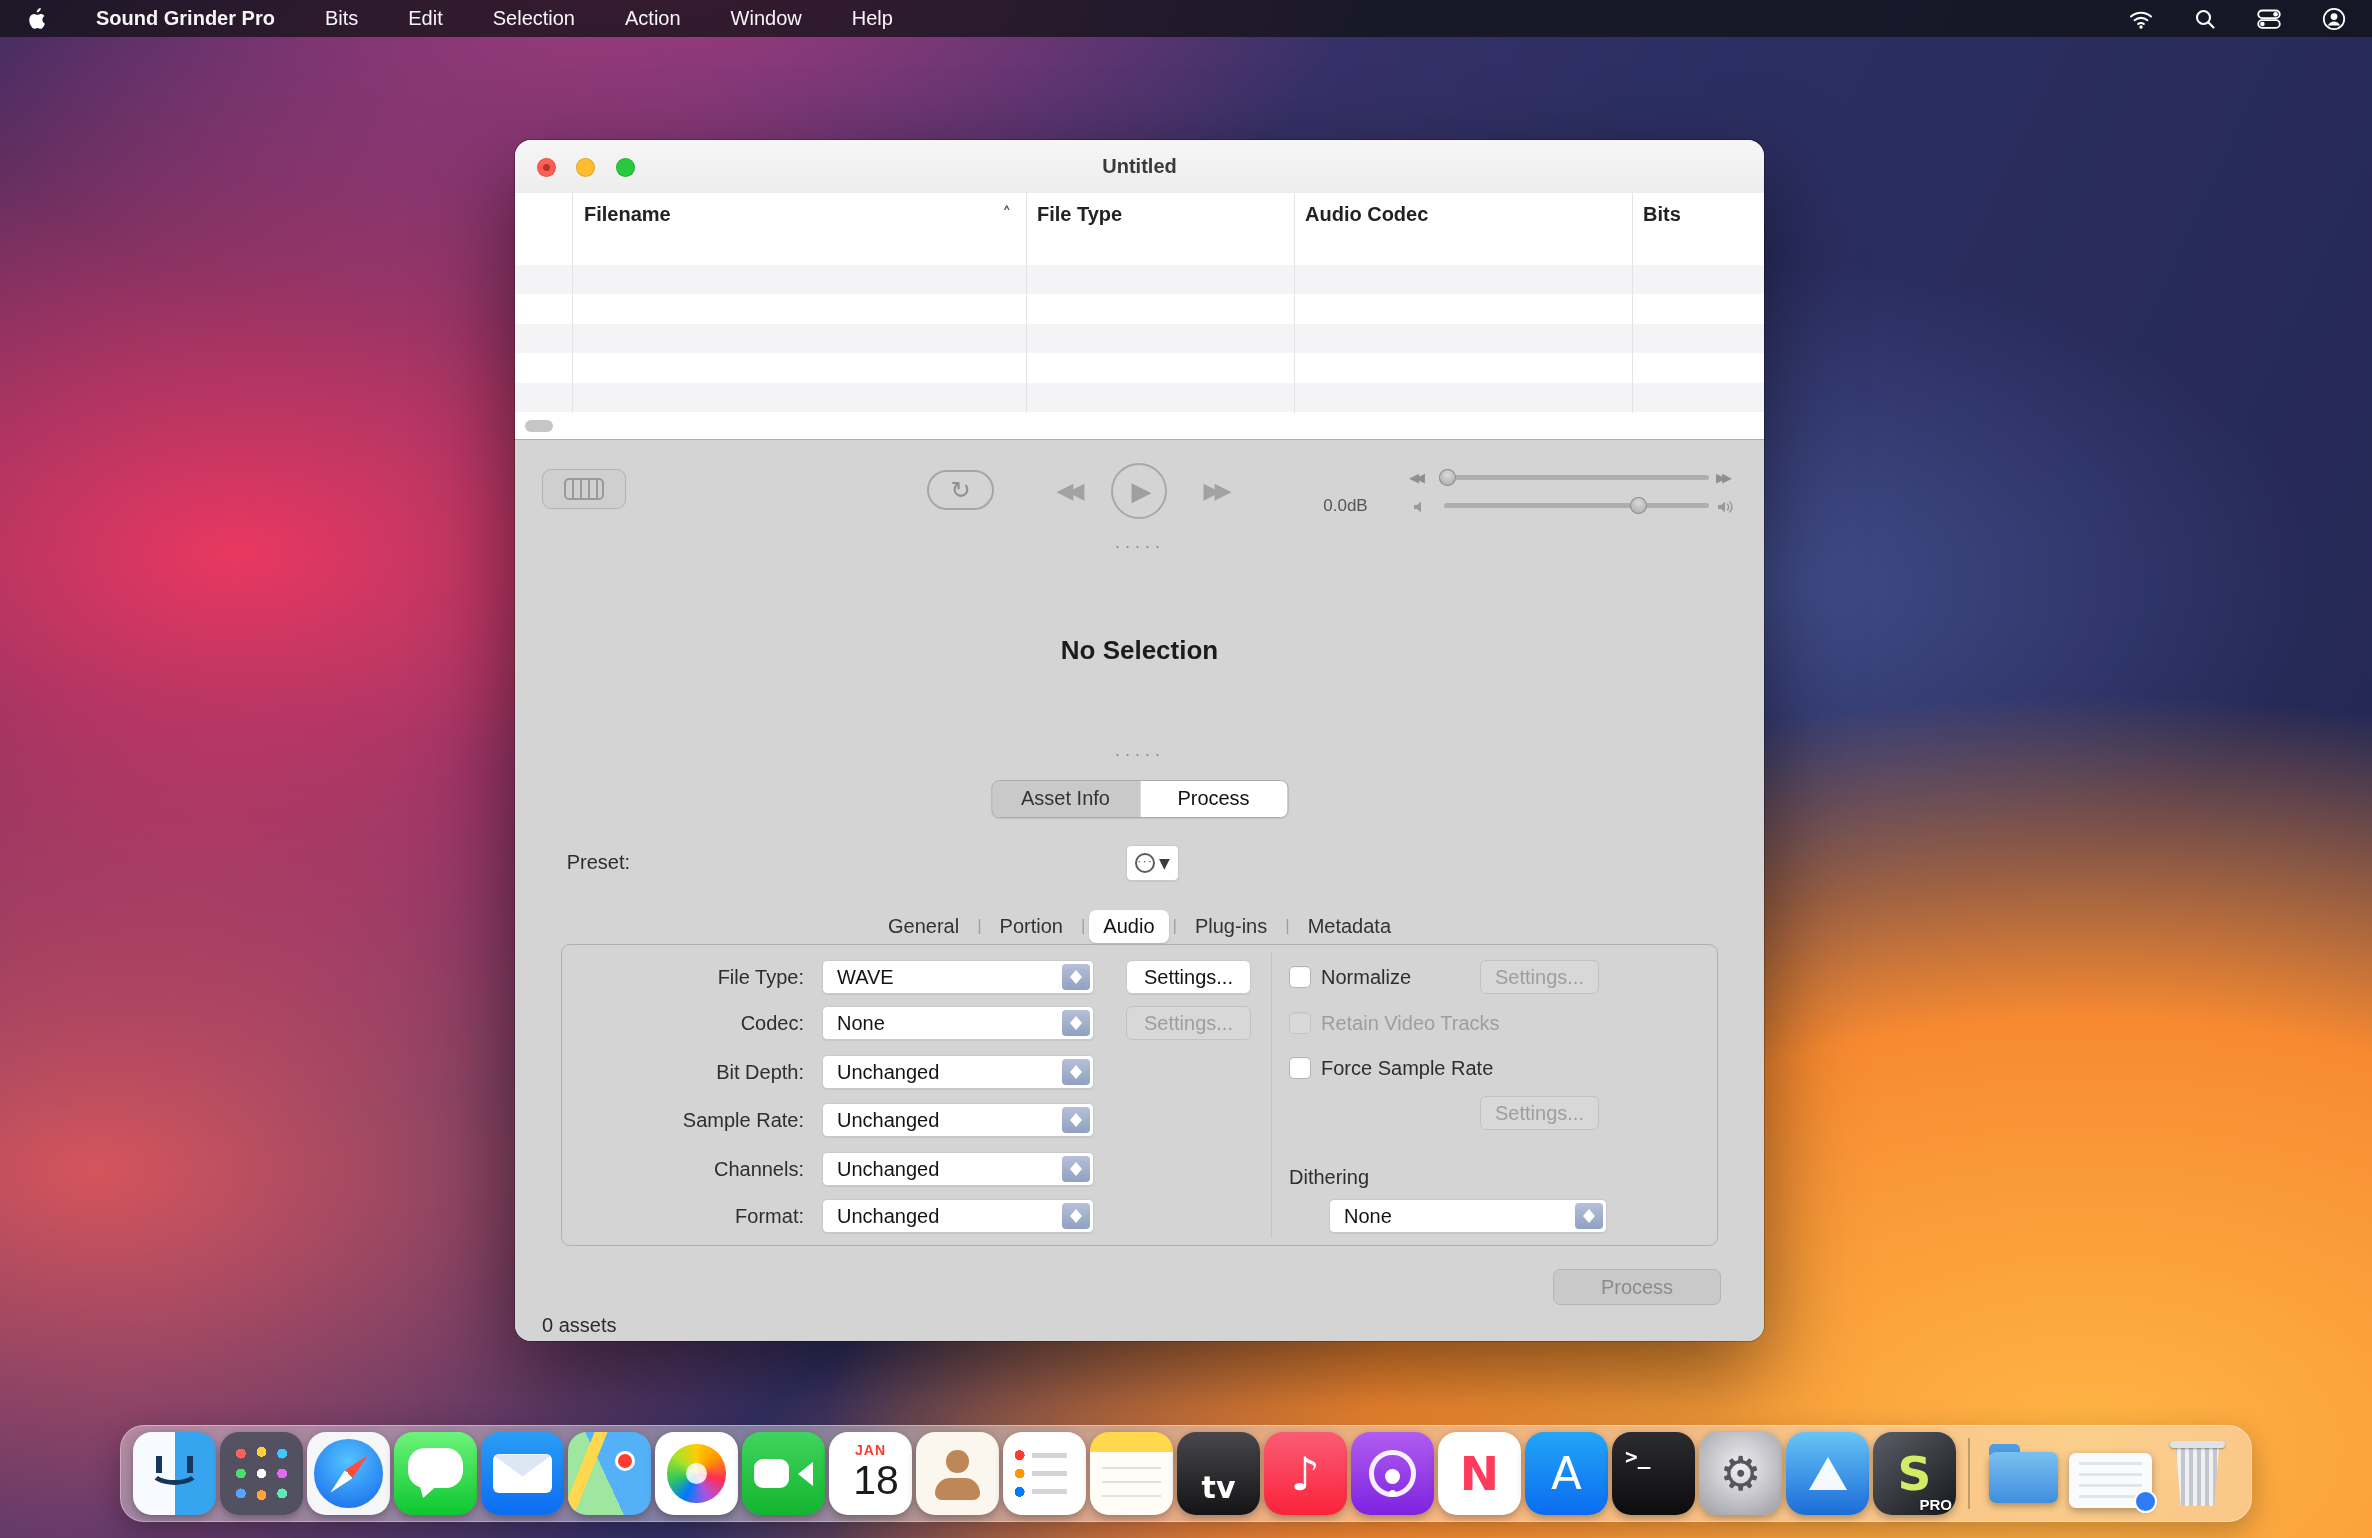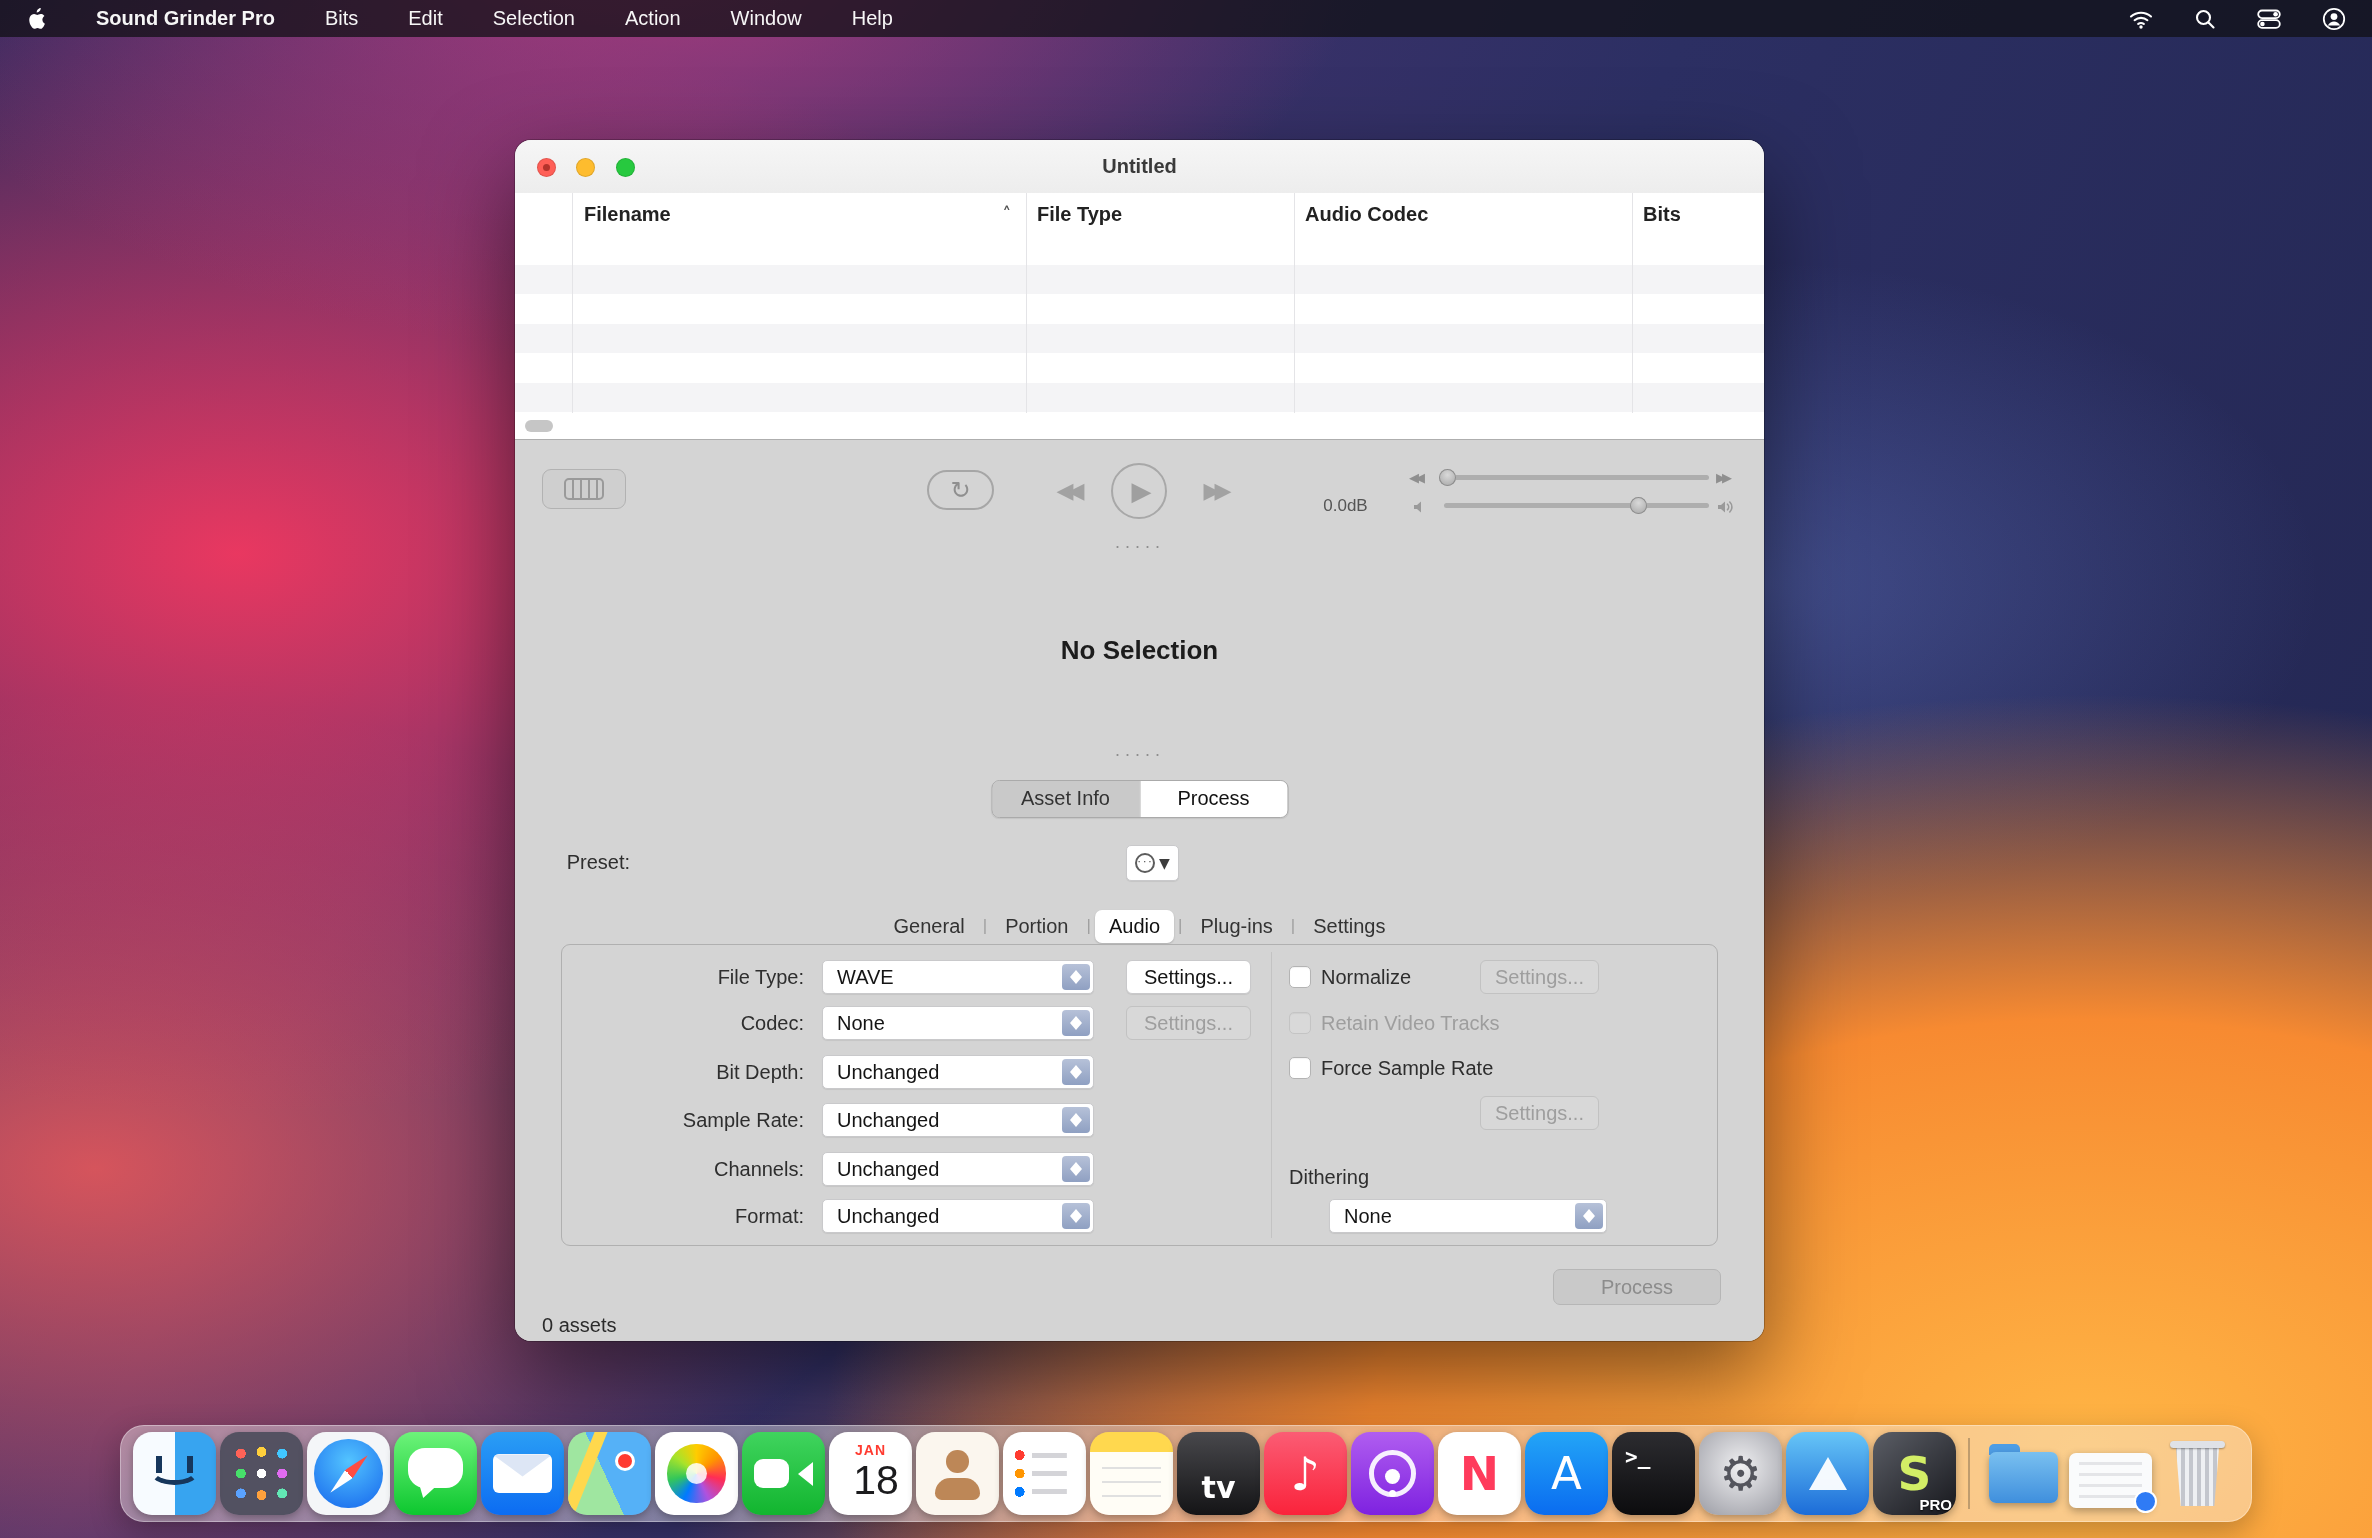--- a/index.html
+++ b/index.html
@@ -341,21 +341,21 @@
 
     <div class="subtabs">
       <span class="subtab">General</span>
       <span class="subsep">|</span>
       <span class="subtab">Portion</span>
       <span class="subsep">|</span>
       <span class="subtab selected">Audio</span>
       <span class="subsep">|</span>
       <span class="subtab">Plug-ins</span>
       <span class="subsep">|</span>
-      <span class="subtab">Settings</span>
+      <span class="subtab">Metadata</span>
     </div>
 
     <div class="panel"></div>
     <div class="panel-divider"></div>
 
     <div class="frm-label" style="top:820px">File Type:</div>
     <div class="popup frm-popup" style="top:820px">
       <span>WAVE</span>
       <span class="stepper"></span>
     </div>

